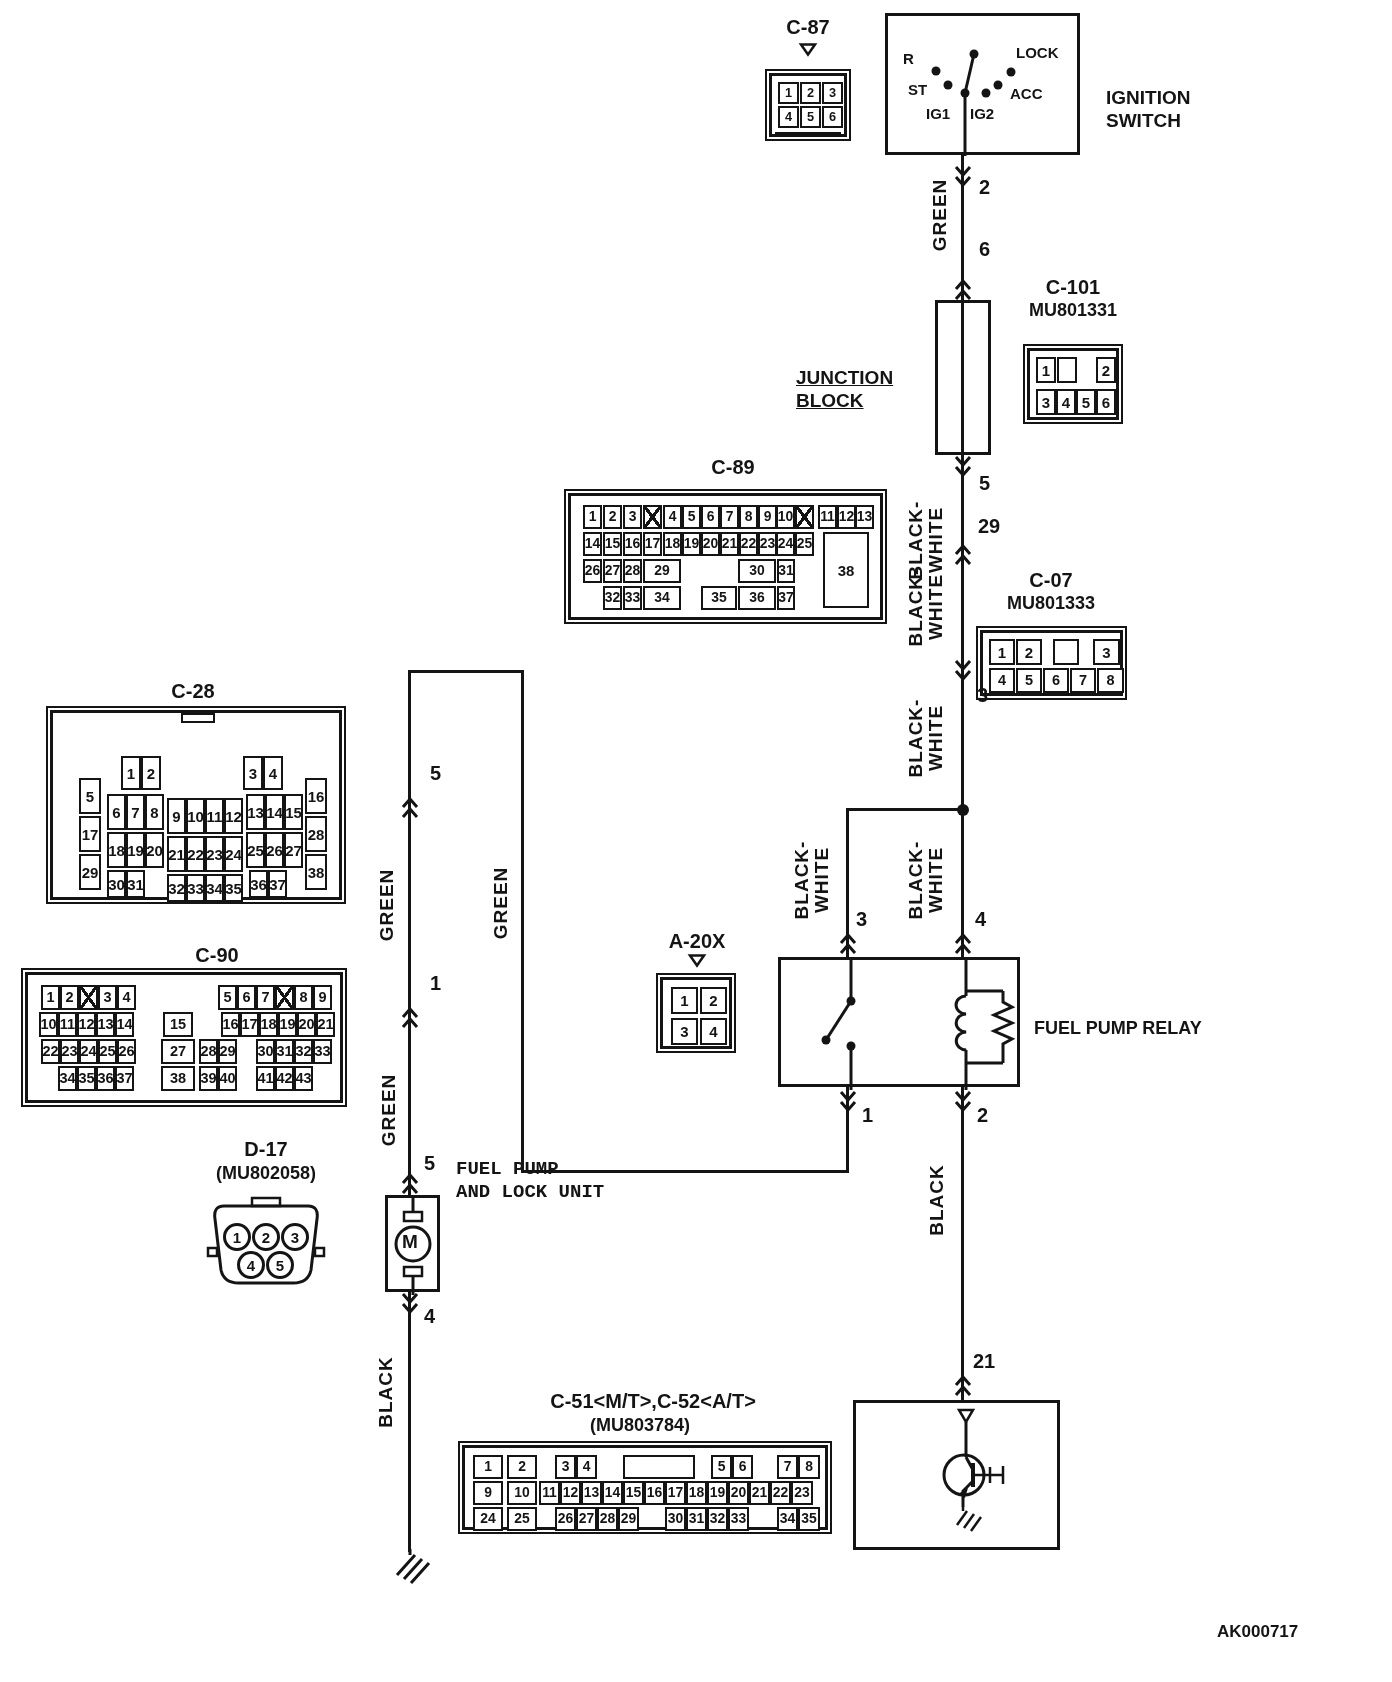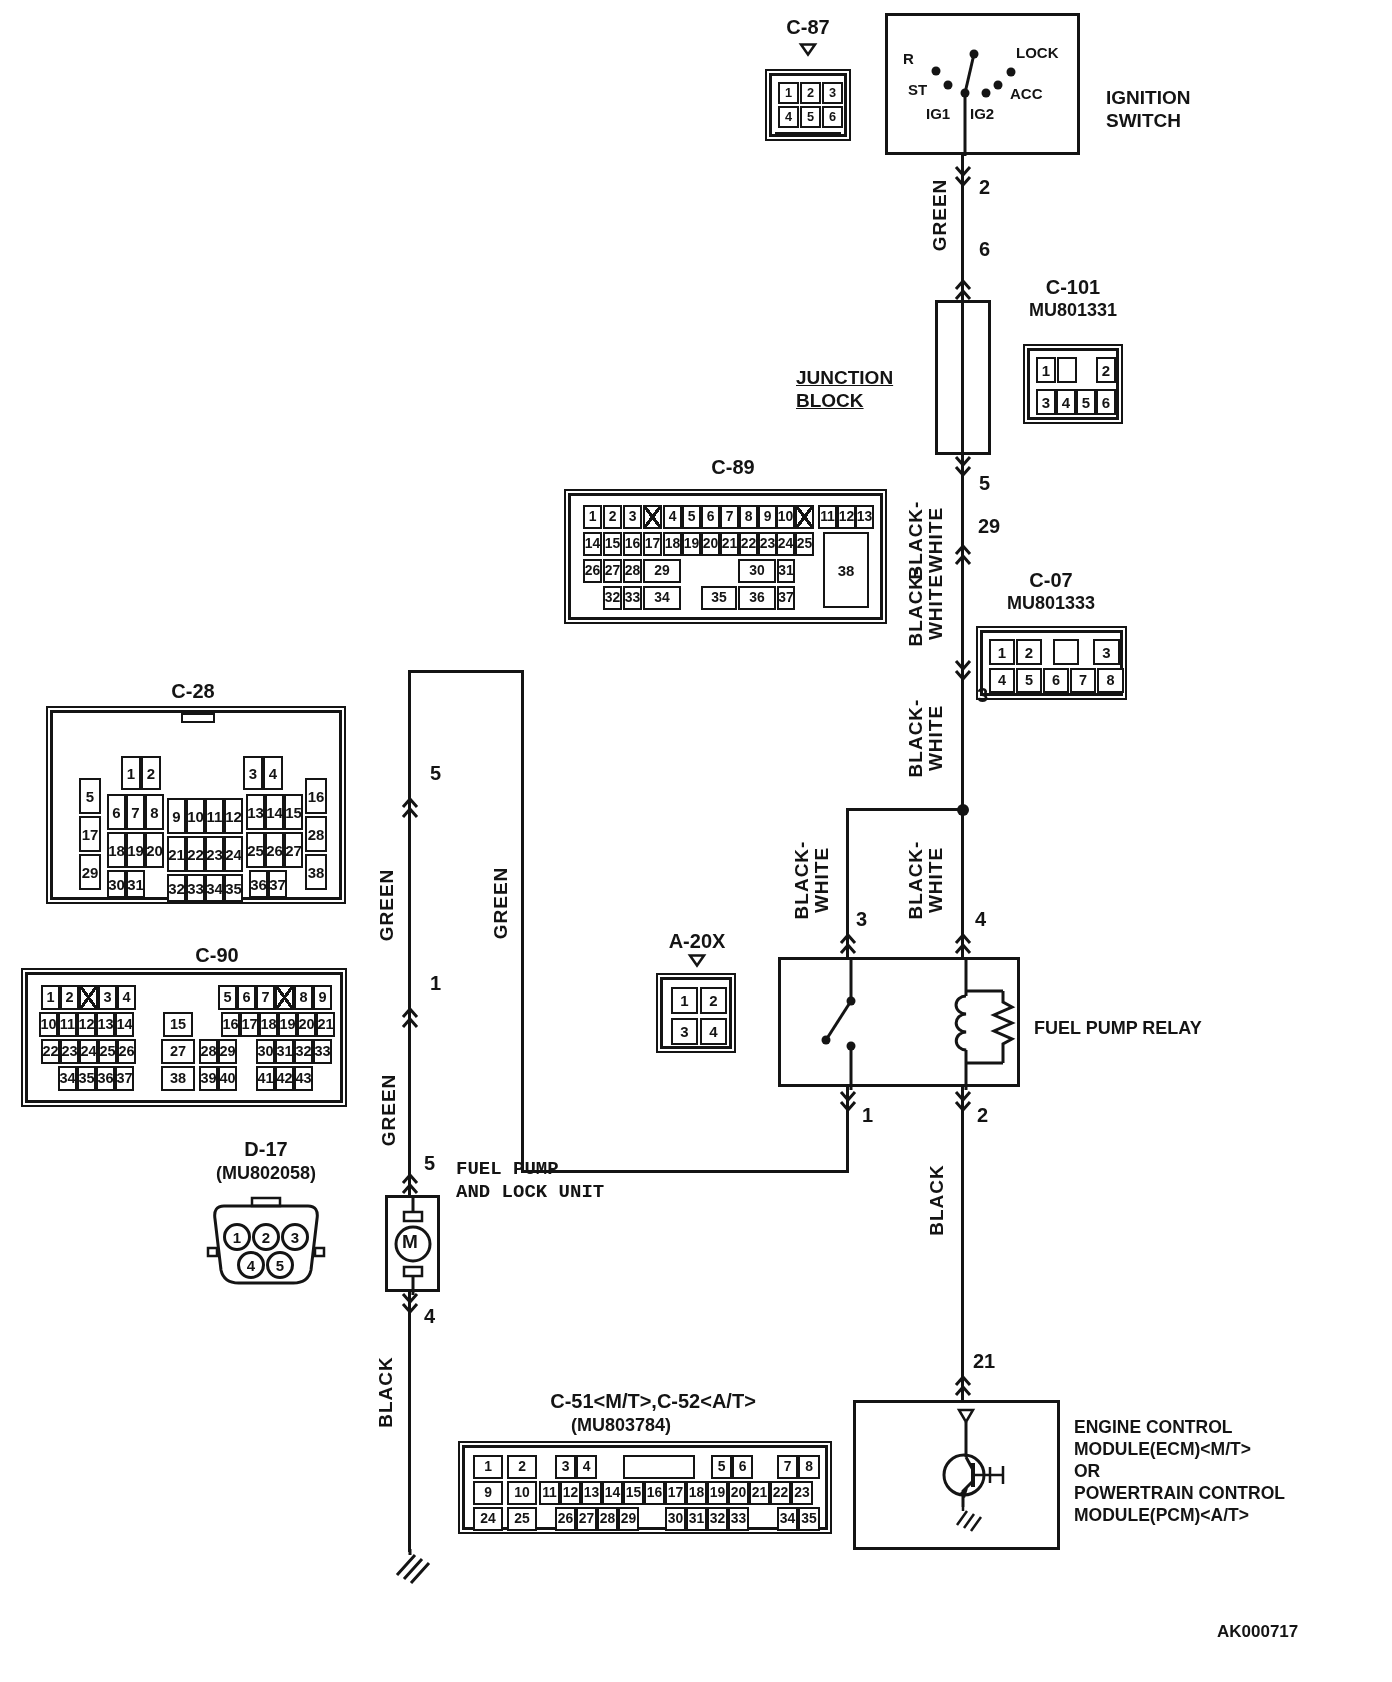--- a/index.html
+++ b/index.html
@@ -169,21 +169,20 @@
         <path d="M110,19 V54"></path>
         <circle cx="108" cy="72" r="20"></circle>
         <path d="M117,60 V84" stroke-width="4"></path>
         <path d="M110,54 L117,67"></path>
         <path d="M117,78 L107,88 V104"></path>
         <polygon points="102,91 112,85 109,95" fill="#141414" stroke="none"></polygon>
         <path d="M117,72 H134 M134,64 V80 M134,72 H147 M147,63 V81" stroke-width="2.5"></path>
         <path d="M107,104 V108 M101,122 L111,108 M108,125 L118,111 M115,128 L125,114" stroke-width="2.5"></path>
       </svg>
     </div>
-    <div class="lbl comp-lines" style="left:1074px;top:1416px;font-size:17.5px;line-height:22px;"><div>ENGINE CONTROL</div><div>MODULE(ECM)&lt;M/T&gt;</div><div>OR</div><div>POWERTRAIN CONTROL</div><div>MODULE(PCM)&lt;A/T&gt;</div></div>
 
     <svg style="position:absolute;left:207px;top:1198px;" width="118" height="94" viewBox="0 0 118 94" fill="none" stroke="#141414" stroke-width="3">
       <rect x="45" y="0" width="28" height="8" stroke-width="2.5"></rect>
       <path d="M17,8 H101 Q112,8 110,21 L104,72 Q101,86 84,85 H34 Q17,86 14,72 L8,21 Q6,8 17,8 Z"></path>
       <rect x="1" y="50" width="9" height="8" stroke-width="2.5"></rect>
       <rect x="108" y="50" width="9" height="8" stroke-width="2.5"></rect>
     </svg>
 
     <div id="conn-layer">
         <div class="conn" style="left: 769px; top: 73px; width: 78px; height: 64px;">
@@ -464,21 +463,21 @@
       <div class="lbl center" style="left: 1051px; top: 593px; font-size: 18px;">MU801333</div>
       <div class="lbl center" style="left: 193px; top: 680px; font-size: 20px;">C-28</div>
       <div class="lbl center" style="left: 185px; top: 944px; font-size: 20px; margin-left: 32px;">C-90</div>
       <div class="lbl center" style="left: 266px; top: 1138px; font-size: 20px;">D-17</div>
       <div class="lbl center" style="left: 266px; top: 1163px; font-size: 18px;">(MU802058)</div>
       <div class="lbl center" style="left: 697px; top: 930px; font-size: 20px;">A-20X</div>
       <div class="chev" style="left: 697px; top: 962px;"><svg width="18" height="13" viewBox="0 0 18 13">
           <path d="M2,1.5 H16 L9,11.5 Z" fill="#ffffff" stroke="#141414" stroke-width="2.5"></path>
         </svg></div>
       <div class="lbl center" style="left: 653px; top: 1390px; font-size: 20px;">C-51&lt;M/T&gt;,C-52&lt;A/T&gt;</div>
-      <div class="lbl center" style="left: 621px; top: 1415px; font-size: 18px;">(MU803784)</div>
+      <div class="lbl center" style="left: 640px; top: 1415px; font-size: 18px;">(MU803784)</div>
       <div class="lbl" style="left: 903px; top: 50px; font-size: 15px;">R</div>
       <div class="lbl" style="left: 1016px; top: 44px; font-size: 15px;">LOCK</div>
       <div class="lbl" style="left: 908px; top: 81px; font-size: 15px;">ST</div>
       <div class="lbl" style="left: 1010px; top: 85px; font-size: 15px;">ACC</div>
       <div class="lbl" style="left: 926px; top: 105px; font-size: 15px;">IG1</div>
       <div class="lbl" style="left: 970px; top: 105px; font-size: 15px;">IG2</div>
     </div>
 </div>
 
 </body></html>

